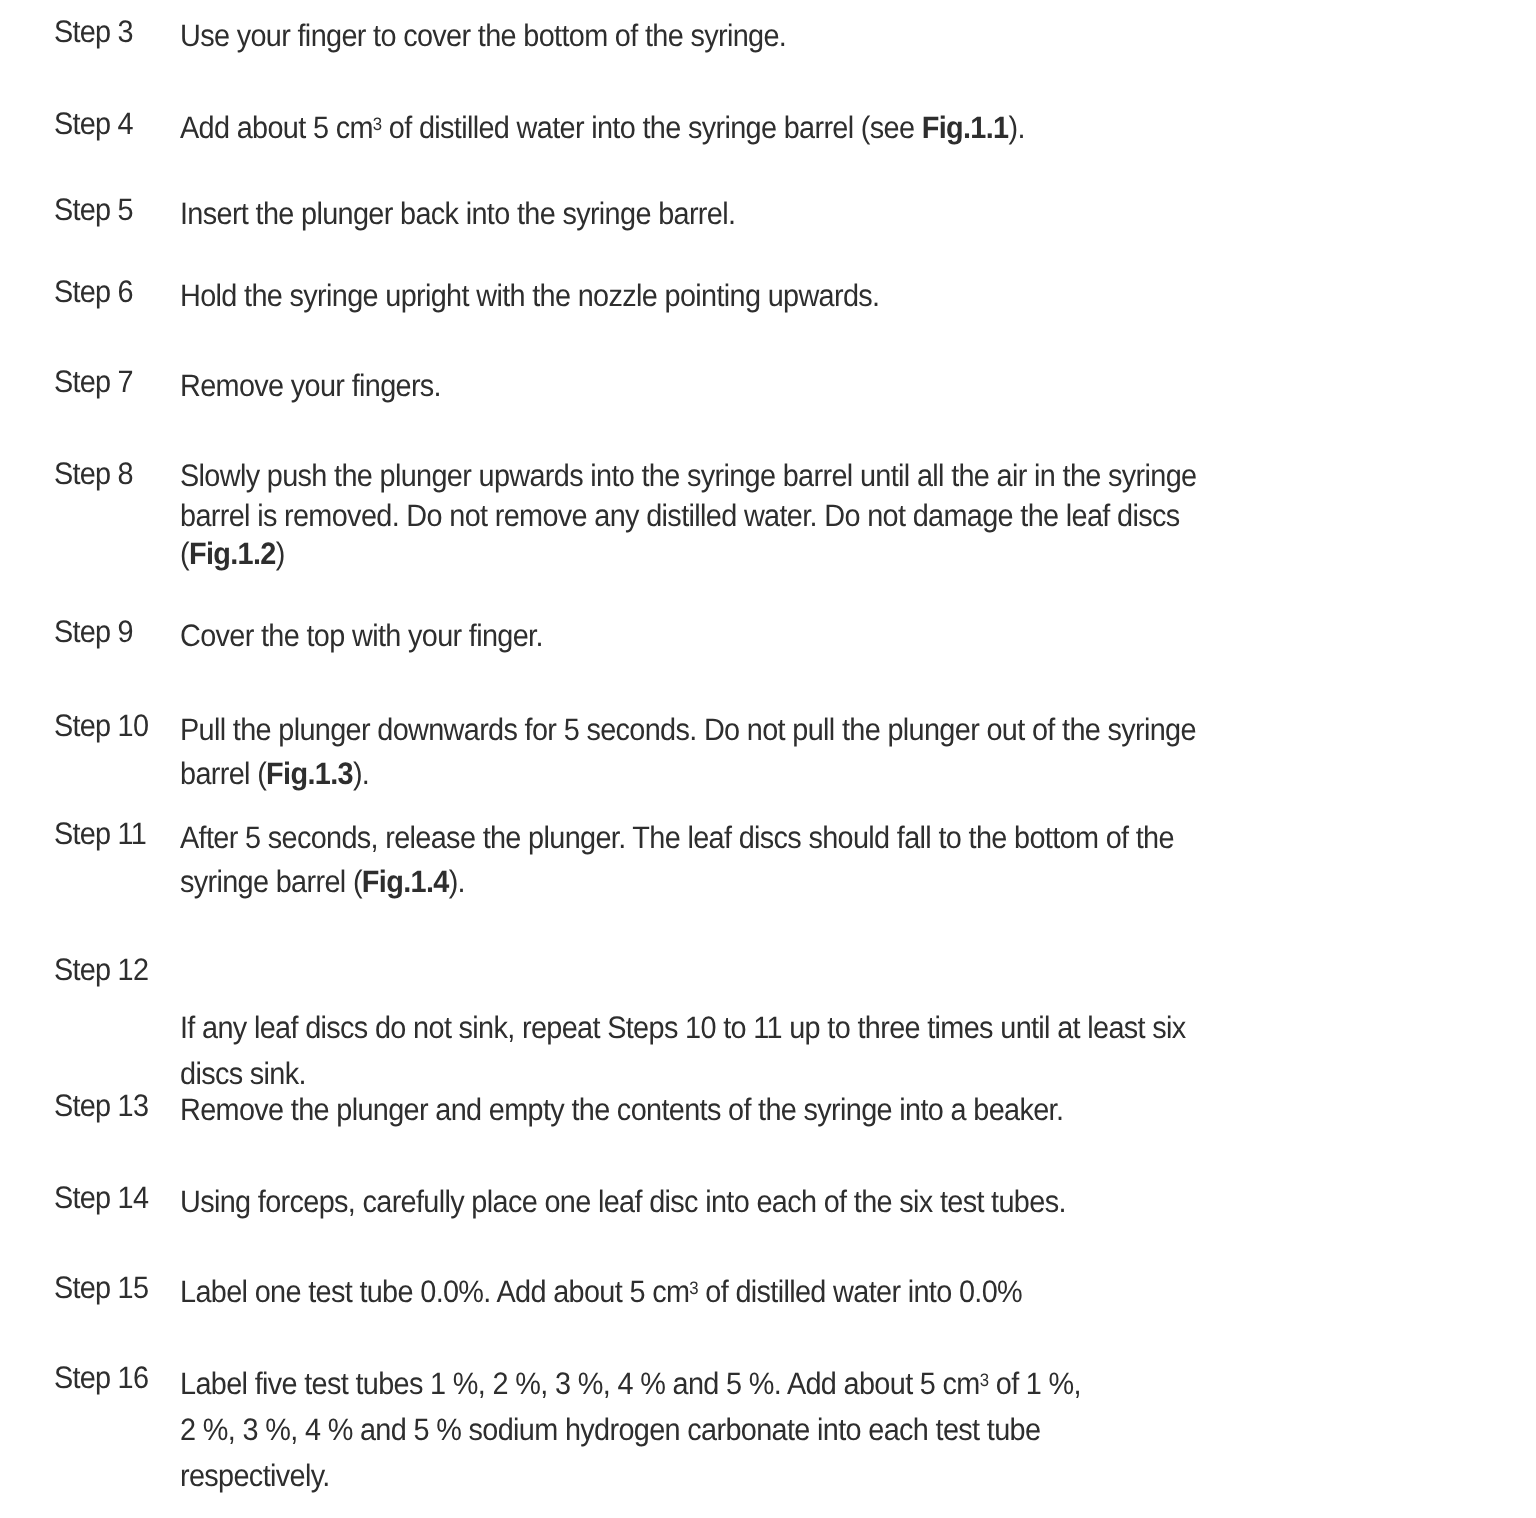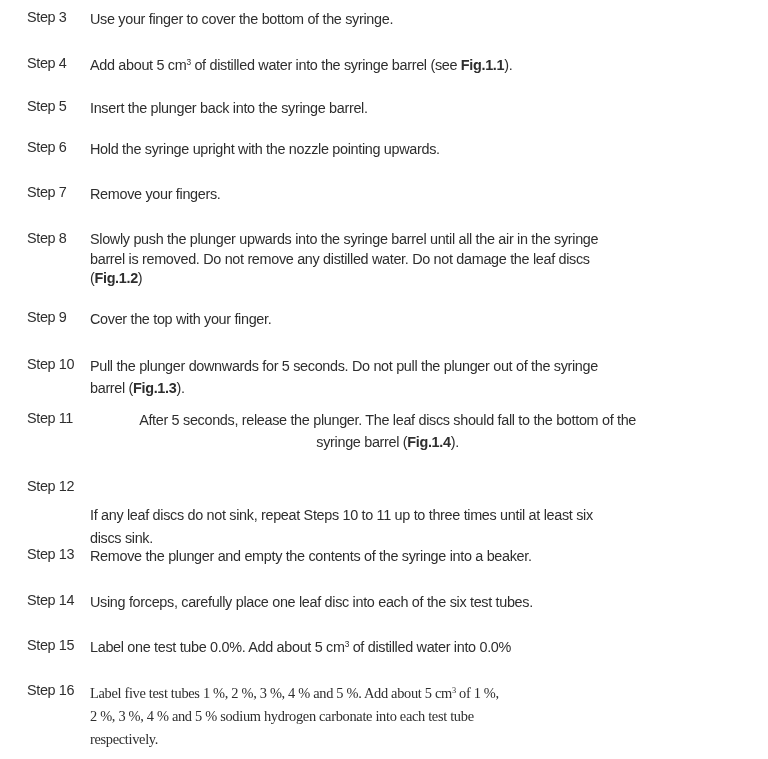--- a/index.html
+++ b/index.html
@@ -111,21 +111,21 @@
 <div class="step" style="top:355px;">
   <span class="step-label">Step 10</span>
   <div class="step-text" style="line-height:22px;">
     <span class="line">Pull the plunger downwards for 5 seconds. Do not pull the plunger out of the syringe</span>
     <span class="line"><span>barrel (</span><b class="fig">Fig.1.3</b><span>).</span></span>
   </div>
 </div>
 
 <div class="step" style="top:409px;">
   <span class="step-label">Step 11</span>
-  <div class="step-text" style="line-height:22px;text-align:center;">
+  <div class="step-text" style="line-height:22px;">
     <span class="line">After 5 seconds, release the plunger. The leaf discs should fall to the bottom of the</span>
     <span class="line"><span>syringe barrel (</span><b class="fig">Fig.1.4</b><span>).</span></span>
   </div>
 </div>
 
 <div class="step" style="top:477px;">
   <span class="step-label">Step 12</span>
   <div class="step-text" style="line-height:23px;margin-top:26px;">
     <span class="line">If any leaf discs do not sink, repeat Steps 10 to 11 up to three times until at least six</span>
     <span class="line">discs sink.</span>
@@ -148,18 +148,18 @@
 
 <div class="step" style="top:636px;">
   <span class="step-label">Step 15</span>
   <div class="step-text">
     <span class="line"><span>Label one test tube 0.0%. Add about 5 cm</span><sup>3</sup><span> of distilled water into 0.0%</span></span>
   </div>
 </div>
 
 <div class="step" style="top:681px;">
   <span class="step-label">Step 16</span>
-  <div class="step-text" style="line-height:23px;font-family:Liberation Serif, serif;">
+  <div class="step-text" style="line-height:23px;">
     <span class="line"><span>Label five test tubes 1 %, 2 %, 3 %, 4 % and 5 %. Add about 5 cm</span><sup>3</sup><span> of 1 %,</span></span>
     <span class="line">2 %, 3 %, 4 % and 5 % sodium hydrogen carbonate into each test tube</span>
     <span class="line">respectively.</span>
   </div>
 </div>
 
 </body></html>

